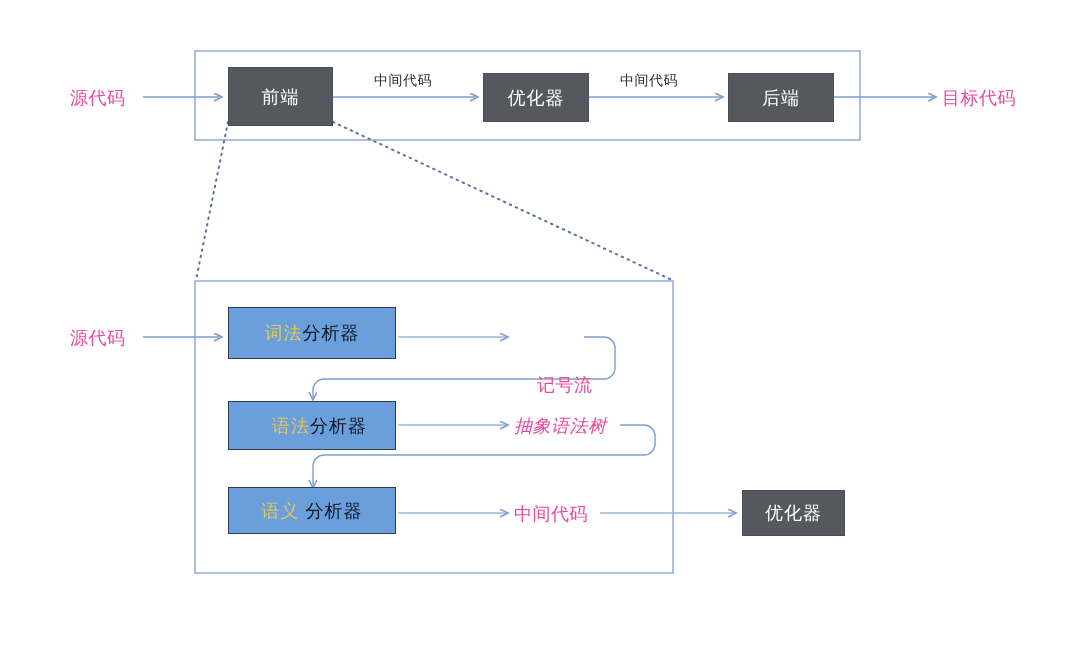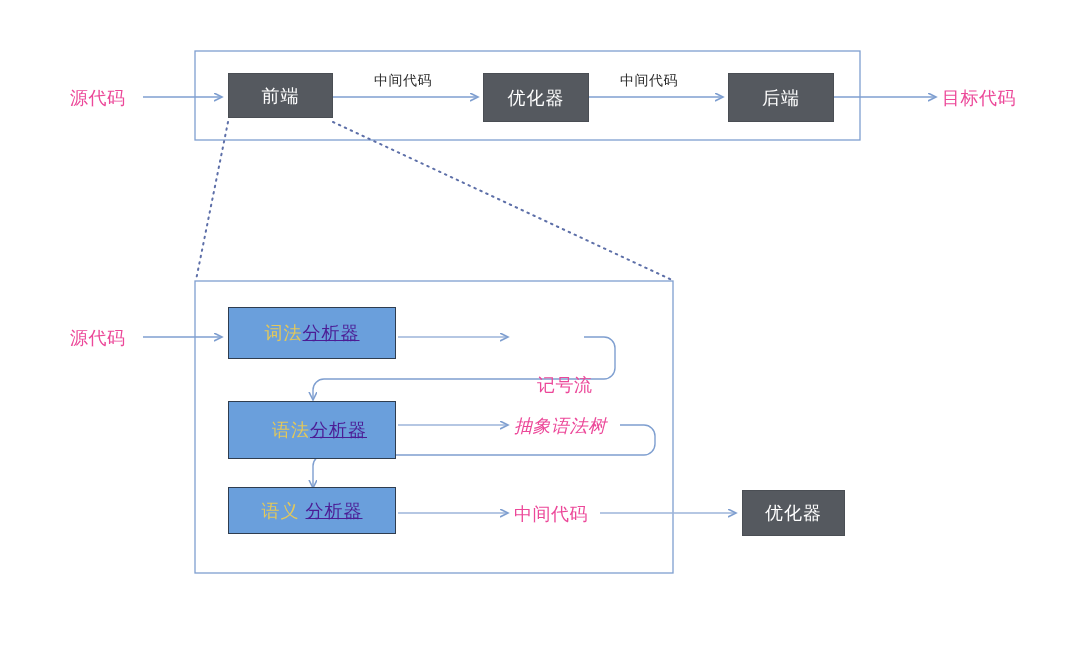--- a/index.html
+++ b/index.html
@@ -43,22 +43,21 @@
   .node-blue {
     background: #6a9fdc;
     border: 1.5px solid #2f3d4f;
     font-size: 18px;
     letter-spacing: 1px;
   }
   .node-blue .seg-accent {
     color: #e3c85a;
   }
   .node-blue .seg-plain {
-    color: #4c1d95;
-    text-decoration: underline;
+    color: #0f172a;
   }
   .free-label {
     position: absolute;
     color: #ec4899;
     font-size: 18px;
     white-space: nowrap;
     letter-spacing: 0.5px;
   }
   .edge-label {
     position: absolute;
@@ -105,21 +104,21 @@
 
     <path d="M620,425 H644 a11,11 0 0 1 11,11 V444 a11,11 0 0 1 -11,11 H324 a11,11 0 0 0 -11,11 V488" fill="none" stroke="#7f9fd0" stroke-width="1.4" marker-end="url(#arrowOpenDown)"></path>
 
     <line x1="398" y1="513" x2="508" y2="513" stroke="#9db5da" stroke-width="1.4" marker-end="url(#arrowOpen)"></line>
 
     <line x1="600" y1="513" x2="736" y2="513" stroke="#9db5da" stroke-width="1.4" marker-end="url(#arrowOpen)"></line>
   </svg>
 
   <div class="free-label" style="left:70px; top:86px;">源代码</div>
 
-  <div class="node node-gray" style="left:228px; top:73px; width:105px; height:45px;">
+  <div class="node node-gray" style="left:228px; top:67px; width:105px; height:59px;">
     <span>前端</span>
   </div>
 
   <div class="edge-label" style="left:374px; top:72px;">中间代码</div>
 
   <div class="node node-gray" style="left:483px; top:73px; width:106px; height:49px;">
     <span>优化器</span>
   </div>
 
   <div class="edge-label" style="left:620px; top:72px;">中间代码</div>
@@ -132,21 +131,21 @@
 
   <div class="free-label" style="left:70px; top:326px;">源代码</div>
 
   <div class="node node-blue" style="left:228px; top:307px; width:168px; height:52px;">
     <span class="seg-accent">词法</span>
       <span class="seg-plain">分析器</span>
   </div>
 
   <div class="free-label" style="left:537px; top:326px;margin-top:47px;">记号流</div>
 
-  <div class="node node-blue" style="left:228px; top:401px; width:168px; height:58px;padding-left:15px;">
+  <div class="node node-blue" style="left:228px; top:401px; width:168px; height:49px;padding-left:15px;">
     <span class="seg-accent">语法</span>
       <span class="seg-plain">分析器</span>
   </div>
 
   <div class="free-label" style="left:514px; top:414px;font-style:italic;">抽象语法树</div>
 
   <div class="node node-blue" style="left:228px; top:487px; width:168px; height:47px;gap:6px;">
     <span class="seg-accent">语义</span>
       <span class="seg-plain">分析器</span>
   </div>

